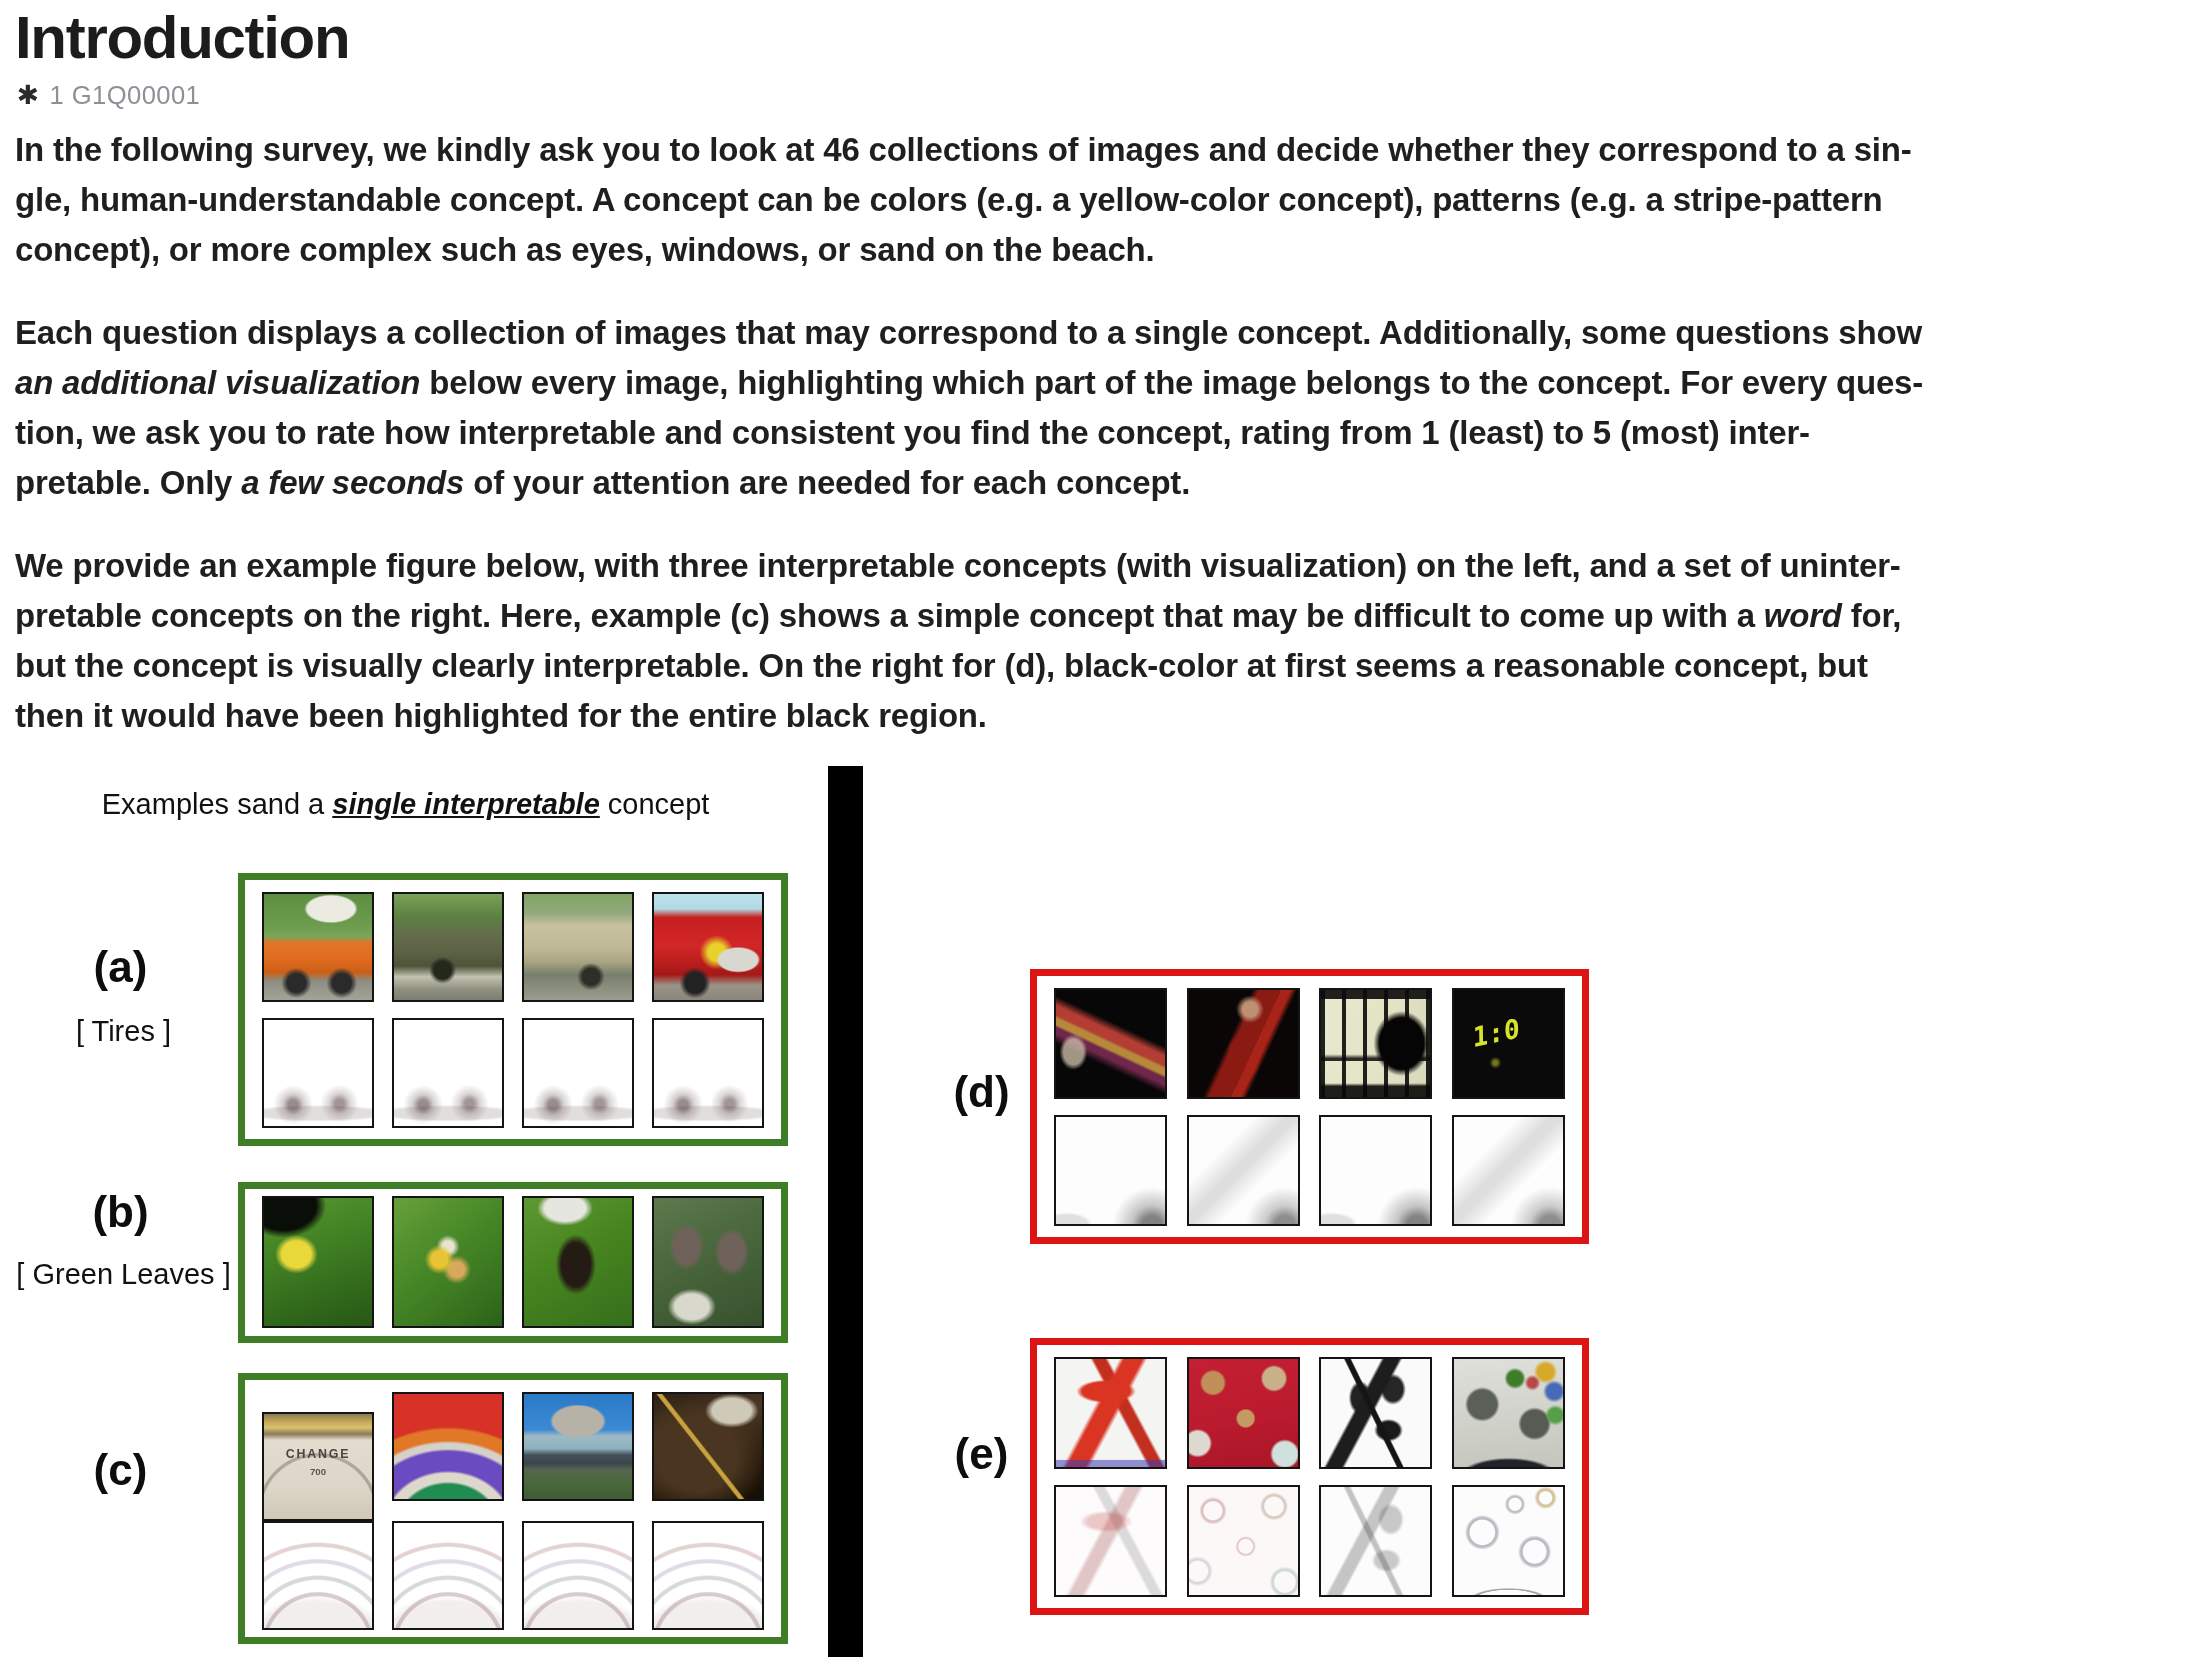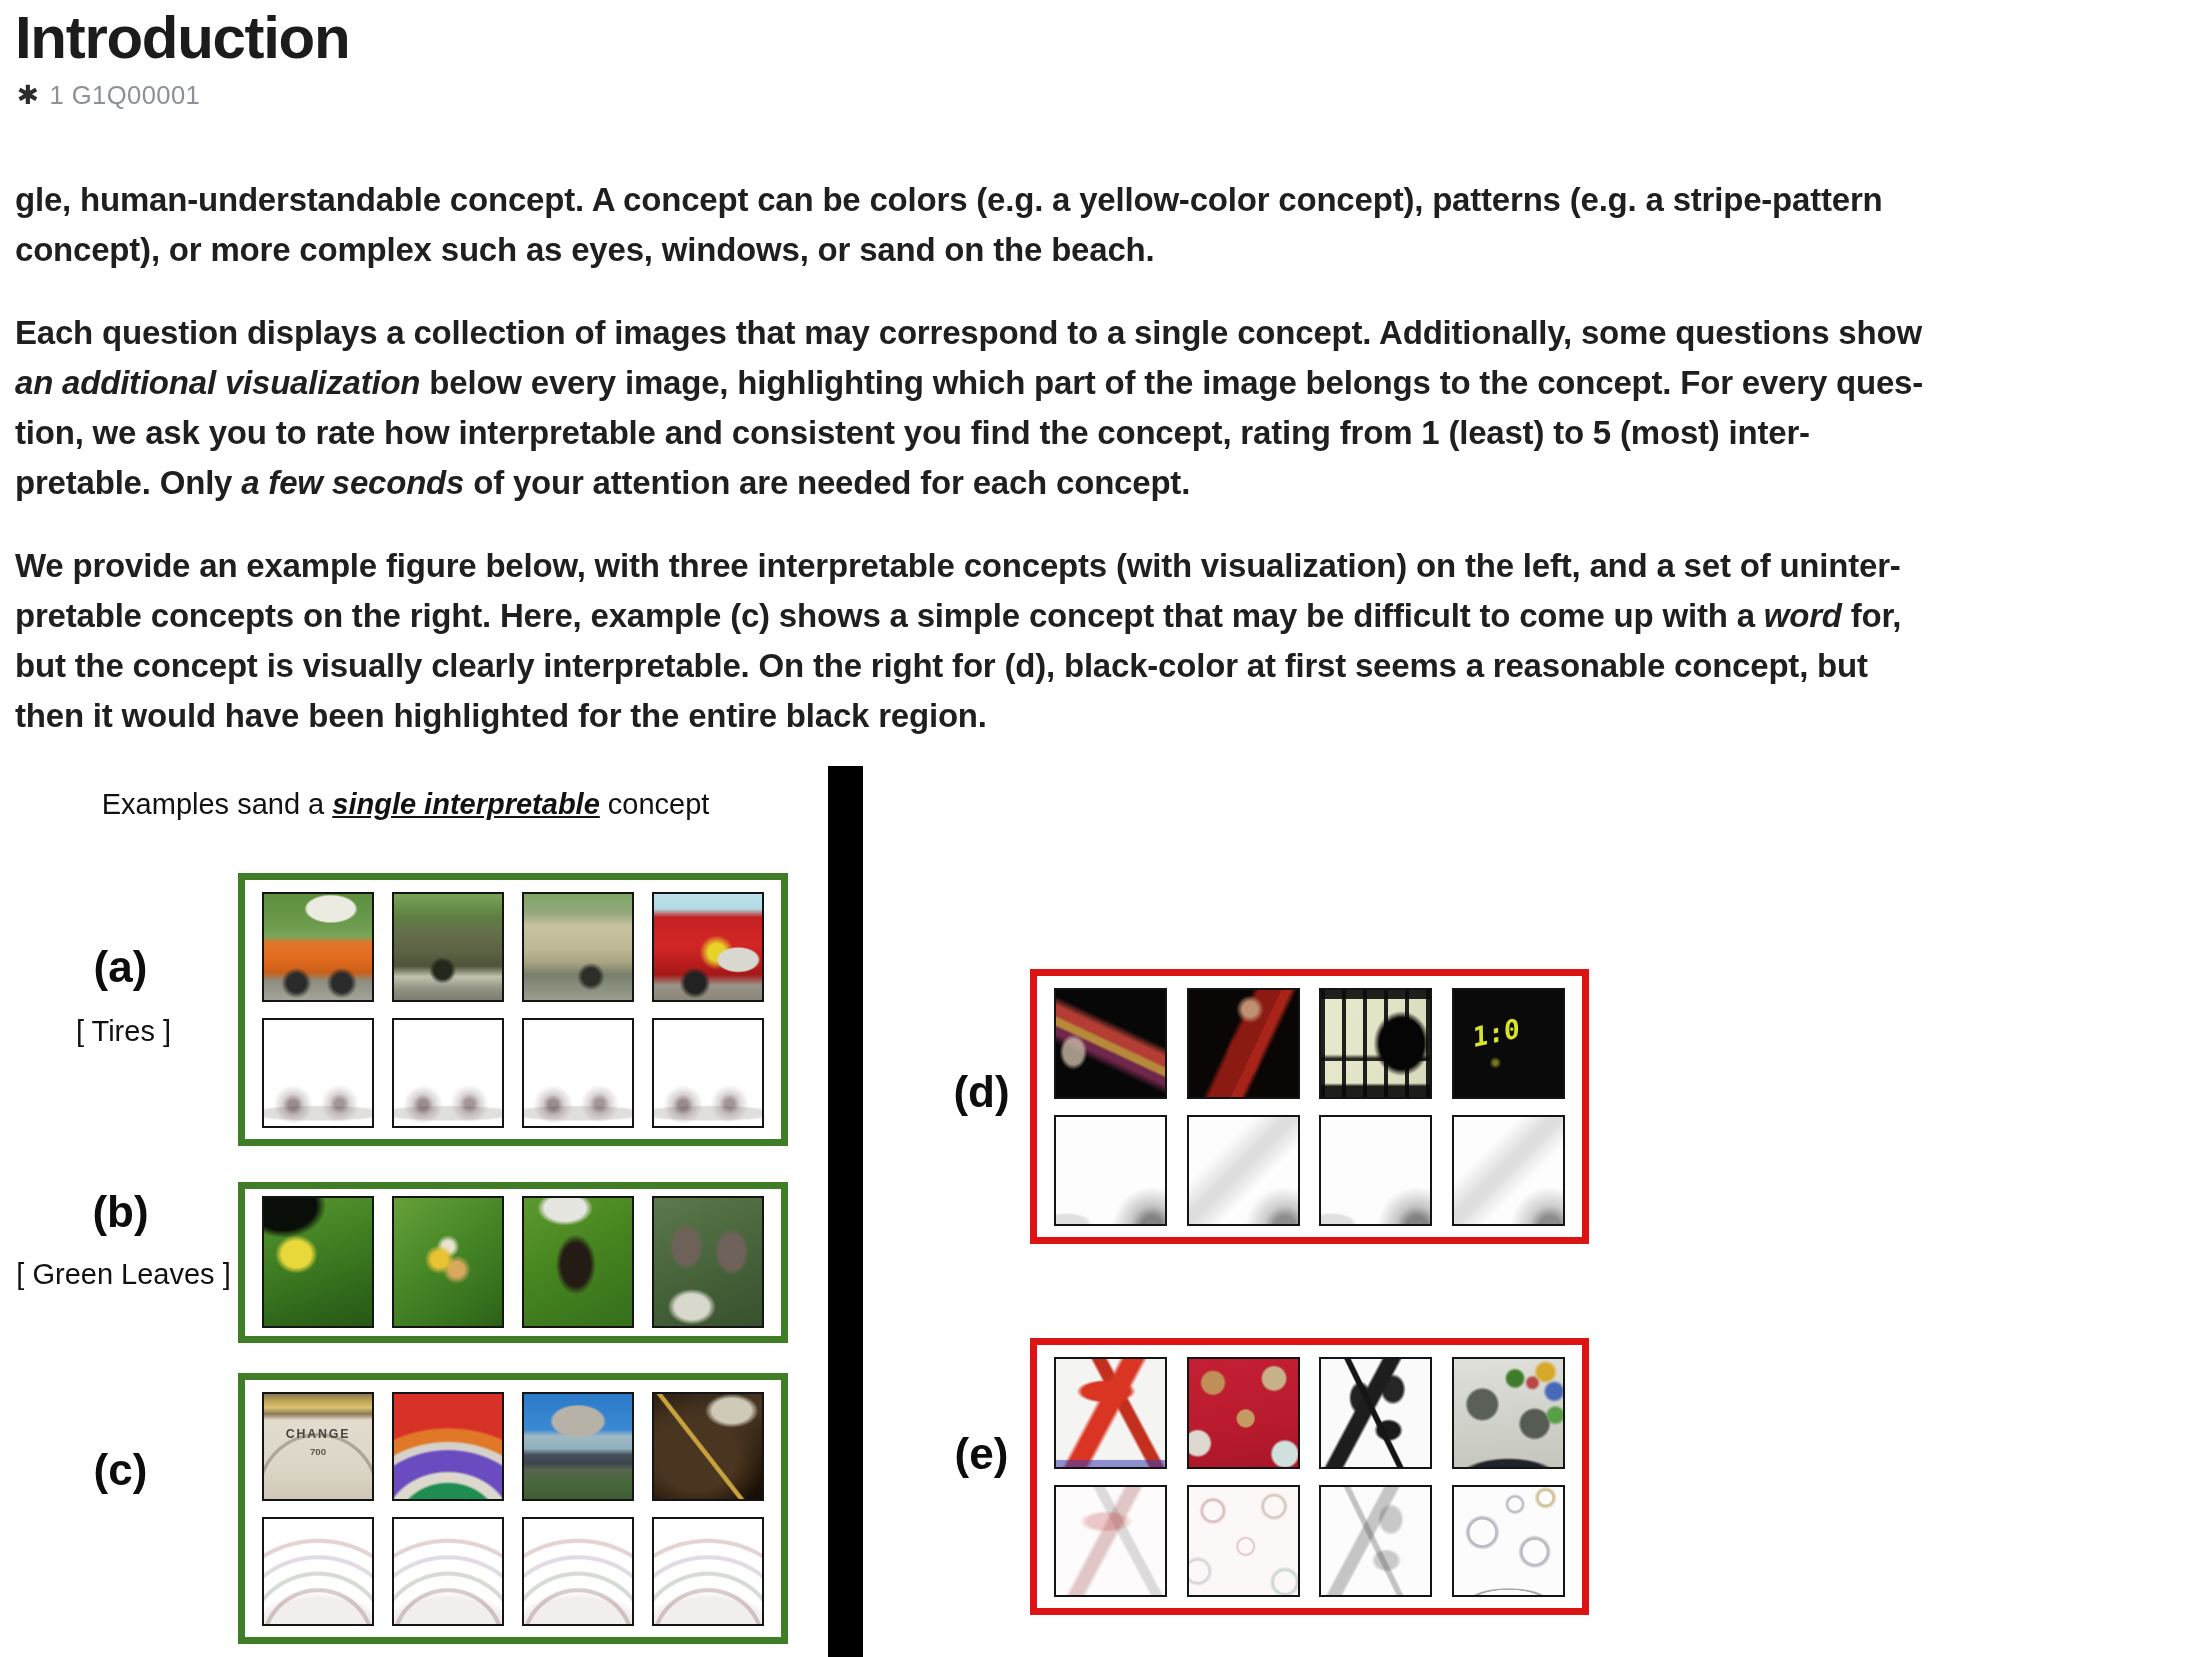--- a/index.html
+++ b/index.html
@@ -93,21 +93,21 @@
     radial-gradient(ellipse 30% 38% at 48% 52%, #241c14 0 45%, rgba(36,28,20,0) 62%),
     radial-gradient(ellipse 38% 20% at 38% 8%, #e6e6e0 0 50%, transparent 68%),
     linear-gradient(150deg,#5d9932 0%,#47851f 45%,#356f1c 100%);}
   .ph-leaves-animals{background:
     radial-gradient(ellipse 26% 30% at 30% 38%, #6e6258 0 45%, transparent 62%),
     radial-gradient(ellipse 26% 30% at 72% 42%, #6e625a 0 45%, transparent 62%),
     radial-gradient(ellipse 35% 22% at 35% 85%, #d8d8cc 0 45%, transparent 64%),
     linear-gradient(155deg,#5c7a4c 0%,#49663c 45%,#37512e 100%);}
   .ph-barometer{background:
     radial-gradient(circle at 50% 95%, transparent 50%, rgba(60,50,40,.30) 51% 53%, transparent 54%),
-    linear-gradient(180deg,#8a7a54 0%,#c2a654 7%,#d9c173 13%,#8a7a54 19%,#e2dccf 25%,#dcd6c8 70%,#cfc8b8 100%);}
+    linear-gradient(180deg,#8a7a54 0%,#c2a654 7%,#d9c173 13%,#8a7a54 19%,#e2dccf 25%,#dcd6c8 70%,#cfc8b8 100%); margin-top: 20px;}
   .ph-rainbow{background:
     radial-gradient(ellipse 150% 130% at 50% 125%, #e8e03a 0 12%, #1f8c52 14% 30%, #ddd8cc 32% 38%, #6a4cc0 40% 54%, #d6d0ca 56% 60%, #e07828 62% 70%, #d83228 72% 100%);}
   .ph-planetarium{background:
     radial-gradient(ellipse 42% 26% at 50% 26%, #b6b2a8 0 55%, transparent 62%),
     linear-gradient(180deg,#2b7ac8 0%,#3c8ad4 34%,#9fb9c4 40%,#8fb0bf 52%,#45515a 58%,#3a444c 66%,#56644f 72%,#49693b 84%,#3f5c33 100%);}
   .ph-darkgauge{background:
     linear-gradient(52deg, transparent 44%, #c8a23c 45% 47%, transparent 48%),
     radial-gradient(ellipse 40% 26% at 72% 16%, #cfc9b8 0 45%, rgba(0,0,0,0) 62%),
     radial-gradient(ellipse 90% 80% at 40% 60%, #4a3520 0 40%, rgba(51,36,20,0) 72%),
     linear-gradient(160deg,#2e2014 0%,#4a3824 35%,#241708 72%,#150d06 100%);}
@@ -201,21 +201,21 @@
 <body>
 
 <main>
   <div class="text-col">
     <h1 class="page-title">Introduction</h1>
     <div class="code-row">
       <span class="req-star">✱</span>
       <span class="q-code">1 G1Q00001</span>
     </div>
     <div class="q-text" id="question-text">
-        <p><br><span>gle, human-understandable concept. A concept can be colors (e.g. a yellow-color concept), patterns (e.g. a stripe-pattern</span><br><span>concept), or more complex such as eyes, windows, or sand on the beach.</span></p>
+        <p><span>In the following survey, we kindly ask you to look at 46 collections of images and decide whether they correspond to a sin-</span><br><span>gle, human-understandable concept. A concept can be colors (e.g. a yellow-color concept), patterns (e.g. a stripe-pattern</span><br><span>concept), or more complex such as eyes, windows, or sand on the beach.</span></p>
         <p><span>Each question displays a collection of images that may correspond to a single concept. Additionally, some questions show</span><br><em style="font-style: italic;">an additional visualization</em><span> below every image, highlighting which part of the image belongs to the concept. For every ques-</span><br><span>tion, we ask you to rate how interpretable and consistent you find the concept, rating from 1 (least) to 5 (most) inter-</span><br><span>pretable. Only </span><em style="font-style: italic;">a few seconds</em><span> of your attention are needed for each concept.</span></p>
         <p><span>We provide an example figure below, with three interpretable concepts (with visualization) on the left, and a set of uninter-</span><br><span>pretable concepts on the right. Here, example (c) shows a simple concept that may be difficult to come up with a </span><em style="font-style: italic;">word</em><span> for,</span><br><span>but the concept is visually clearly interpretable. On the right for (d), black-color at first seems a reasonable concept, but</span><br><span>then it would have been highlighted for the entire black region.</span></p>
       </div>
   </div>
 
   <section class="figure">
     <div class="fig-header" id="hdr-left"><span>Examples sand a </span><em style="font-weight: 700; font-style: italic; text-decoration: underline;">single interpretable</em><span> concept</span></div>
     <div class="divider"></div>
     <div id="figure-groups">
         <div class="glabel glabel-a">(a)</div>

